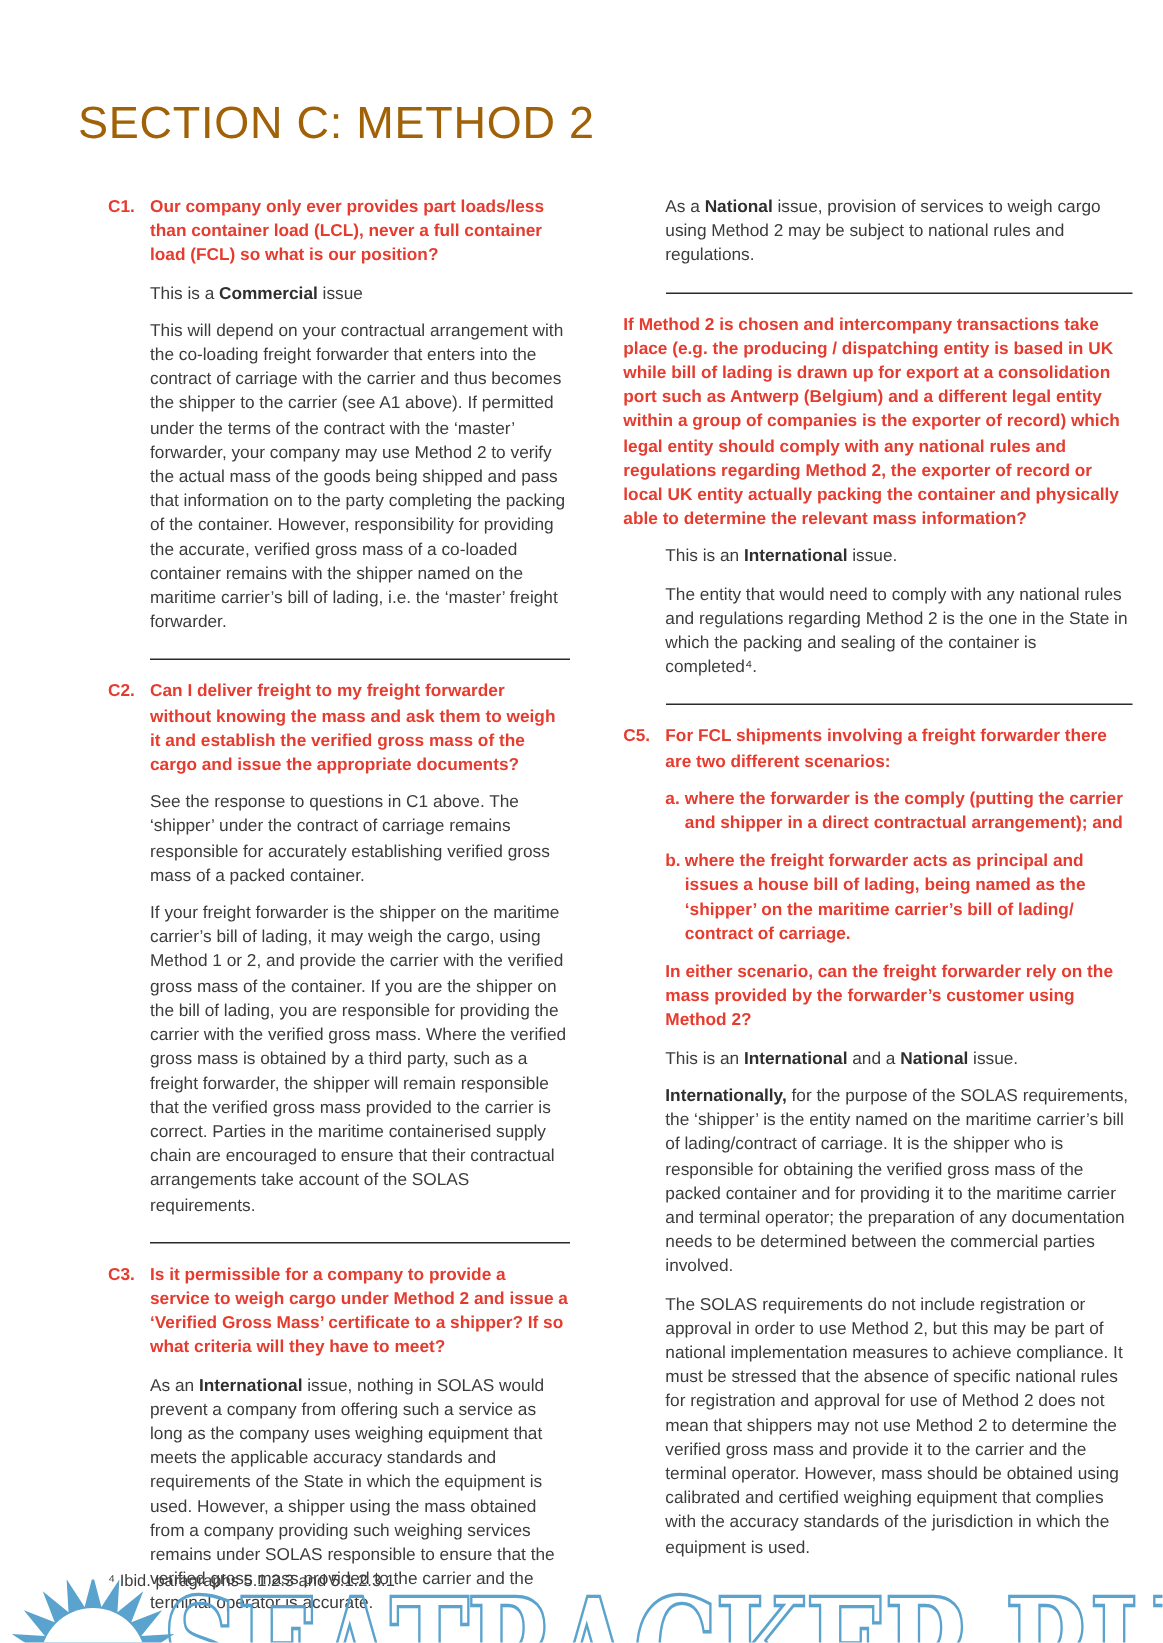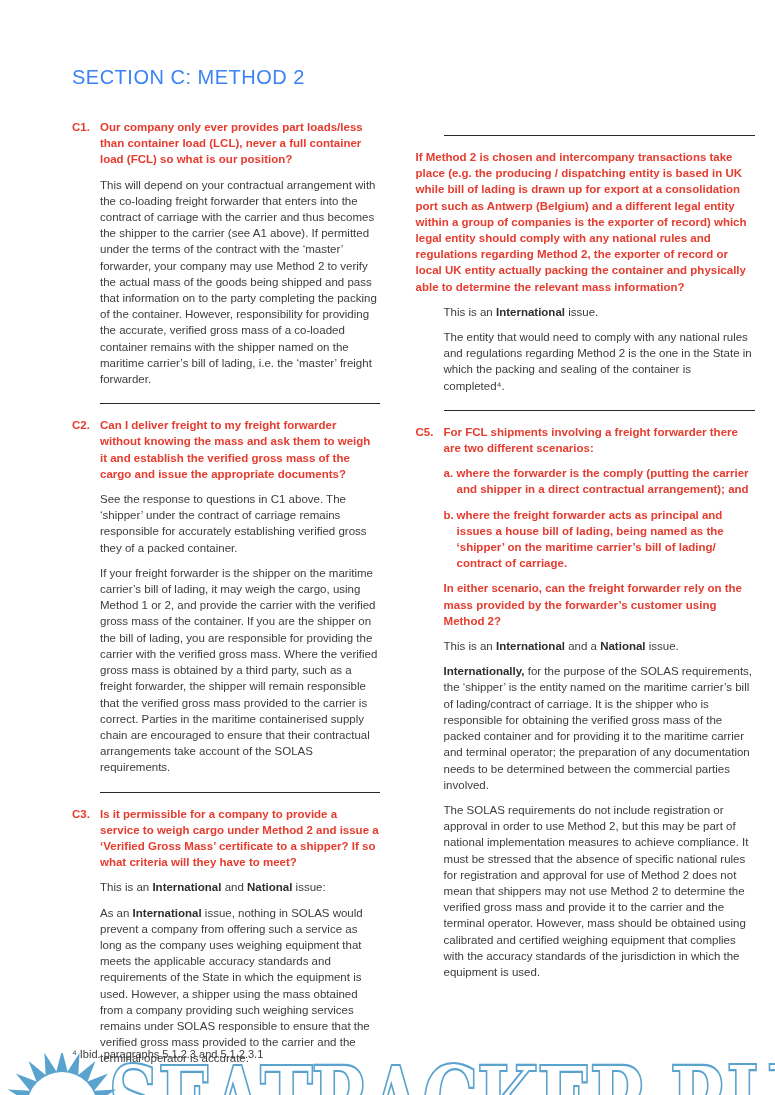--- a/index.html
+++ b/index.html
@@ -3,23 +3,23 @@
 <meta charset="utf-8">
 <style>
   html,body{margin:0;padding:0;}
   body{
     width:775px;height:1095px;position:relative;background:#ffffff;
     font-family:"Liberation Sans", sans-serif;color:#3c3c3c;overflow:hidden;
   }
   .page{position:relative;width:775px;height:1095px;}
 
   .page-title{
-    margin:66px 0 0 72px;
-    font-size:20px;font-weight:400;letter-spacing:0.5px;
-    color:#3b82f6;
+    margin:66px 0 0 52px;
+    font-size:30px;font-weight:400;letter-spacing:0.5px;
+    color:#a16207;
   }
 
   .content{
     display:flex;margin:30px 20px 0 72px;gap:22px;
   }
   .col{font-size:11.5px;line-height:16.2px;}
   .col-left{width:318px;margin-right:14px;}
   .col-right{width:351px;}
 
   .q-row{display:flex;margin:0 0 9px 0;}
@@ -70,51 +70,56 @@
   <div class="content">
     <div class="col col-left">
         <div class="qa-block">
           <div class="q-row">
             <span class="q-label">C1.</span>
             <div class="q-body">
               <p class="q-par">Our company only ever provides part loads/less than container load (LCL), never a full container load (FCL) so what is our position?</p>
             </div>
           </div>
           <div class="answers">
+            <p>This is a <strong>Commercial</strong> issue</p>
             <p>This will depend on your contractual arrangement with the co-loading freight forwarder that enters into the contract of carriage with the carrier and thus becomes the shipper to the carrier (see A1 above). If permitted under the terms of the contract with the ‘master’ forwarder, your company may use Method 2 to verify the actual mass of the goods being shipped and pass that information on to the party completing the packing of the container. However, responsibility for providing the accurate, verified gross mass of a co-loaded container remains with the shipper named on the maritime carrier’s bill of lading, i.e. the ‘master’ freight forwarder.</p>
           </div>
         </div>
         <div class="sep"></div>
         <div class="qa-block">
           <div class="q-row">
             <span class="q-label">C2.</span>
             <div class="q-body">
               <p class="q-par">Can I deliver freight to my freight forwarder without knowing the mass and ask them to weigh it and establish the verified gross mass of the cargo and issue the appropriate documents?</p>
             </div>
           </div>
           <div class="answers">
-            <p>See the response to questions in C1 above. The ‘shipper’ under the contract of carriage remains responsible for accurately establishing verified gross they of a packed container.</p>
+            <p>See the response to questions in C1 above. The ‘shipper’ under the contract of carriage remains responsible for accurately establishing verified gross mass of a packed container.</p>
             <p>If your freight forwarder is the shipper on the maritime carrier’s bill of lading, it may weigh the cargo, using Method 1 or 2, and provide the carrier with the verified gross mass of the container. If you are the shipper on the bill of lading, you are responsible for providing the carrier with the verified gross mass. Where the verified gross mass is obtained by a third party, such as a freight forwarder, the shipper will remain responsible that the verified gross mass provided to the carrier is correct. Parties in the maritime containerised supply chain are encouraged to ensure that their contractual arrangements take account of the SOLAS requirements.</p>
           </div>
         </div>
         <div class="sep"></div>
         <div class="qa-block">
           <div class="q-row">
             <span class="q-label">C3.</span>
             <div class="q-body">
               <p class="q-par">Is it permissible for a company to provide a service to weigh cargo under Method 2 and issue a ‘Verified Gross Mass’ certificate to a shipper? If so what criteria will they have to meet?</p>
             </div>
           </div>
           <div class="answers">
-            <p>This is an <strong>International</strong> and <strong>National</strong> issue:</p>
             <p>As an <strong>International</strong> issue, nothing in SOLAS would prevent a company from offering such a service as long as the company uses weighing equipment that meets the applicable accuracy standards and requirements of the State in which the equipment is used. However, a shipper using the mass obtained from a company providing such weighing services remains under SOLAS responsible to ensure that the verified gross mass provided to the carrier and the terminal operator is accurate.</p>
           </div>
         </div>
       </div>
     <div class="col col-right">
+        <div class="qa-block">
+          <div class="answers">
+            <p>As a <strong>National</strong> issue, provision of services to weigh cargo using Method 2 may be subject to national rules and regulations.</p>
+          </div>
+        </div>
         <div class="sep"></div>
         <div class="qa-block">
           <div class="q-row">
             <div class="q-body">
               <p class="q-par">If Method 2 is chosen and intercompany transactions take place (e.g. the producing / dispatching entity is based in UK while bill of lading is drawn up for export at a consolidation port such as Antwerp (Belgium) and a different legal entity within a group of companies is the exporter of record) which legal entity should comply with any national rules and regulations regarding Method 2, the exporter of record or local UK entity actually packing the container and physically able to determine the relevant mass information?</p>
             </div>
           </div>
           <div class="answers">
             <p>This is an <strong>International</strong> issue.</p>
             <p>The entity that would need to comply with any national rules and regulations regarding Method 2 is the one in the State in which the packing and sealing of the container is completed⁴.</p>

